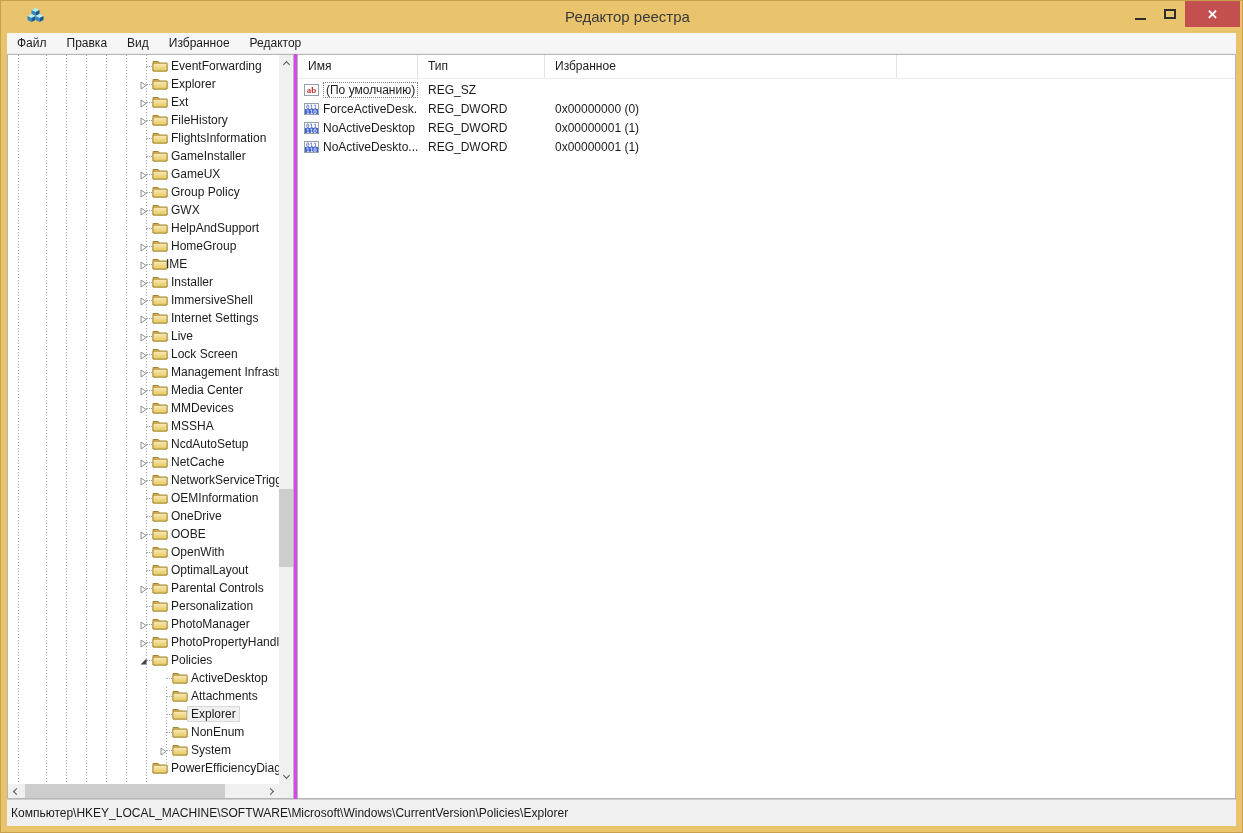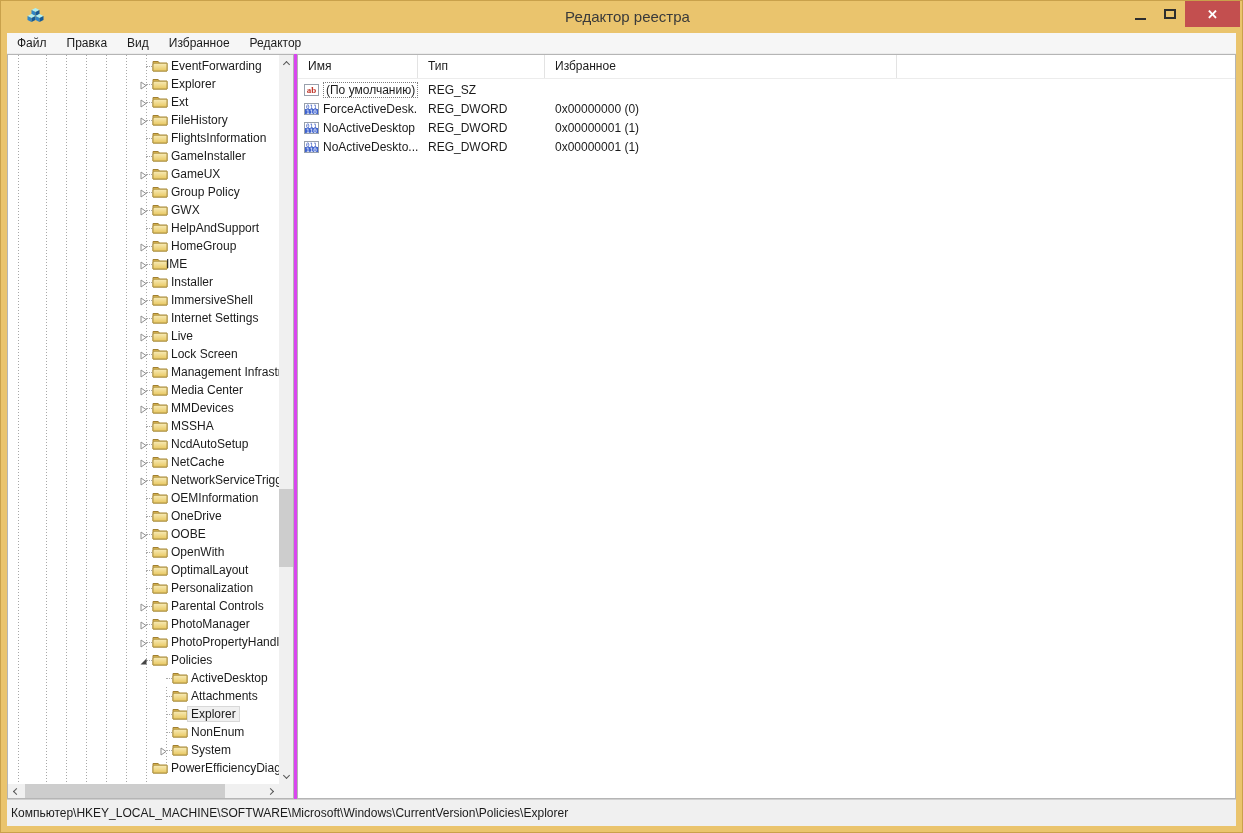--- a/index.html
+++ b/index.html
@@ -435,36 +435,36 @@
             <div class="tree-row">
               <span class="stub" style="left: 138px;"></span>
               <span class="folder-wrap" style="left: 144px;"><svg width="16" height="13" viewBox="0 0 16 13">
                   <path d="M1 2.5 H6.2 L7.6 4.2 H15 V12 H1 Z" fill="#dcb54e" stroke="#a08033"></path>
                   <path d="M1 5 L2.8 4.2 H15 V12 H1 Z" fill="url(#foldg)" stroke="#b09544"></path>
                 </svg></span>
               <span class="tree-label" style="left: 163px;">OptimalLayout</span>
             </div>
             <div class="tree-row">
               <span class="stub" style="left: 138px;"></span>
+              <span class="twisty" style="left: 131px;"><svg width="9" height="9" viewBox="0 0 9 9">
+                  <path d="M2 1 L7 4.5 L2 8 Z" fill="#ffffff" stroke="#8f8f8f"></path>
+                </svg></span>
+              <span class="folder-wrap" style="left: 144px;"><svg width="16" height="13" viewBox="0 0 16 13">
+                  <path d="M1 2.5 H6.2 L7.6 4.2 H15 V12 H1 Z" fill="#dcb54e" stroke="#a08033"></path>
+                  <path d="M1 5 L2.8 4.2 H15 V12 H1 Z" fill="url(#foldg)" stroke="#b09544"></path>
+                </svg></span>
+              <span class="tree-label" style="left: 163px;">Parental Controls</span>
+            </div>
+            <div class="tree-row">
+              <span class="stub" style="left: 138px;"></span>
               <span class="folder-wrap" style="left: 144px;"><svg width="16" height="13" viewBox="0 0 16 13">
                   <path d="M1 2.5 H6.2 L7.6 4.2 H15 V12 H1 Z" fill="#dcb54e" stroke="#a08033"></path>
                   <path d="M1 5 L2.8 4.2 H15 V12 H1 Z" fill="url(#foldg)" stroke="#b09544"></path>
                 </svg></span>
               <span class="tree-label" style="left: 163px;">Personalization</span>
-            </div>
-            <div class="tree-row">
-              <span class="stub" style="left: 138px;"></span>
-              <span class="twisty" style="left: 131px;"><svg width="9" height="9" viewBox="0 0 9 9">
-                  <path d="M2 1 L7 4.5 L2 8 Z" fill="#ffffff" stroke="#8f8f8f"></path>
-                </svg></span>
-              <span class="folder-wrap" style="left: 144px;"><svg width="16" height="13" viewBox="0 0 16 13">
-                  <path d="M1 2.5 H6.2 L7.6 4.2 H15 V12 H1 Z" fill="#dcb54e" stroke="#a08033"></path>
-                  <path d="M1 5 L2.8 4.2 H15 V12 H1 Z" fill="url(#foldg)" stroke="#b09544"></path>
-                </svg></span>
-              <span class="tree-label" style="left: 163px;">Parental Controls</span>
             </div>
             <div class="tree-row">
               <span class="stub" style="left: 138px;"></span>
               <span class="twisty" style="left: 131px;"><svg width="9" height="9" viewBox="0 0 9 9">
                   <path d="M2 1 L7 4.5 L2 8 Z" fill="#ffffff" stroke="#8f8f8f"></path>
                 </svg></span>
               <span class="folder-wrap" style="left: 144px;"><svg width="16" height="13" viewBox="0 0 16 13">
                   <path d="M1 2.5 H6.2 L7.6 4.2 H15 V12 H1 Z" fill="#dcb54e" stroke="#a08033"></path>
                   <path d="M1 5 L2.8 4.2 H15 V12 H1 Z" fill="url(#foldg)" stroke="#b09544"></path>
                 </svg></span>

